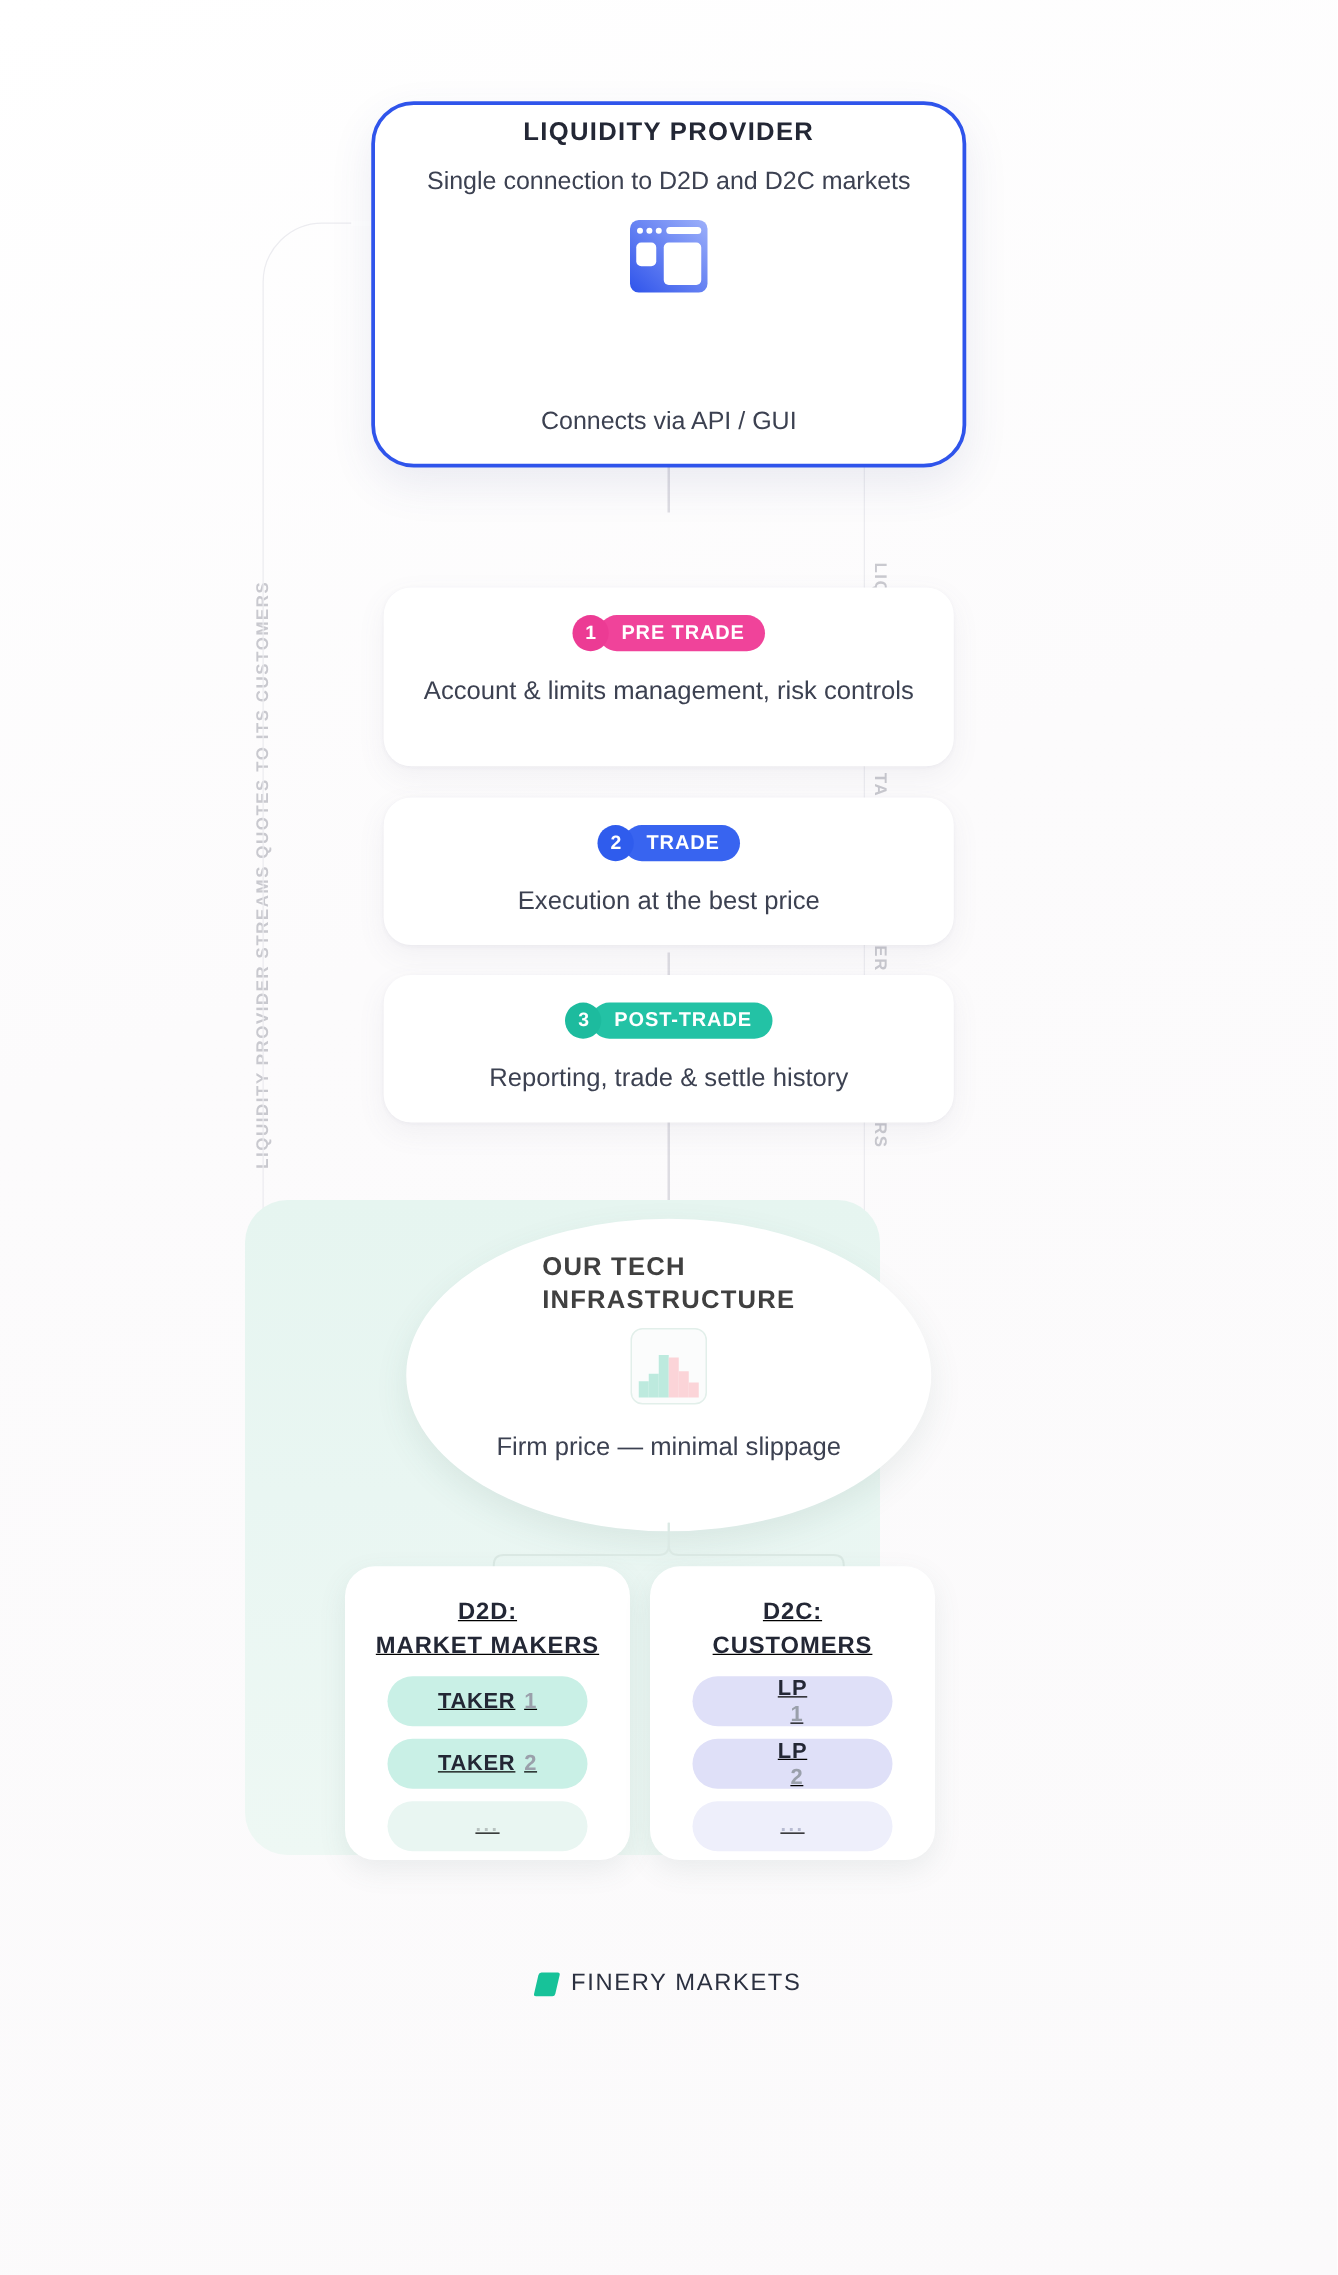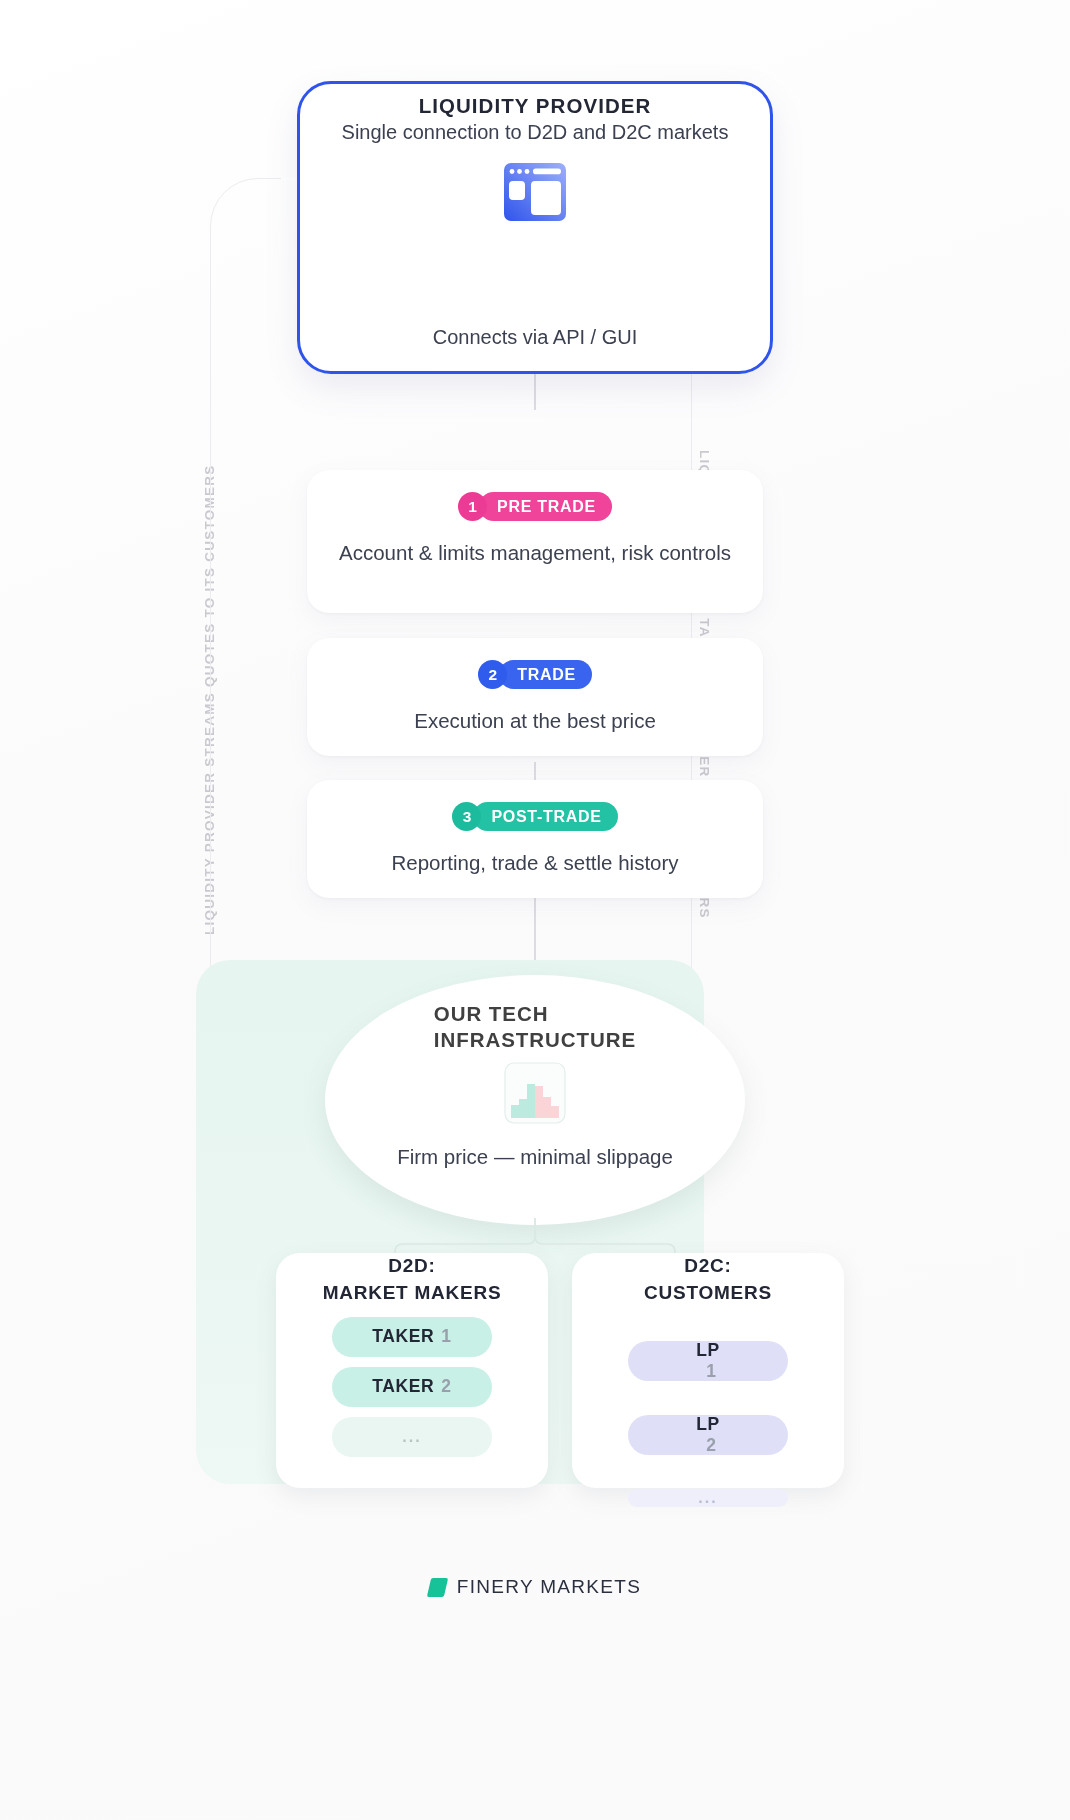--- a/index.html
+++ b/index.html
@@ -96,20 +96,21 @@
     border-radius: 34px;
     box-shadow: 0 14px 34px rgba(70,80,140,.10);
     display: flex; flex-direction: column; align-items: center;
     padding-top: 10px;
   }
   #lp-card .title {
     font-size: 20.5px; font-weight: 700; color: #232735;
     letter-spacing: 1.05px;
   }
   #lp-card .sub {
+    margin-top: 13px;
     font-size: 20px; color: #3c4151; line-height: 1.42;
     text-align: center;
     font-weight: 400;
   }
   #lp-card .foot {
     margin-top: auto; margin-bottom: 22px;
     font-size: 20px; color: #3c4151;
   }
   .lp-icon { margin-top: 16px; }
 
@@ -190,28 +191,30 @@
   #branch {
     position: absolute;
     left: 345px; top: 1218px;
     width: 380px; height: 48px;
   }
 
   
   .market-card {
     position: absolute;
     top: 1253px;
-    width: 272px; height: 235px;
+    width: 228px; height: 235px;
     background: #ffffff;
     border-radius: 24px;
     box-shadow: 0 8px 22px rgba(80,110,105,.10);
     display: flex; flex-direction: column; align-items: center;
+    padding-top: 24px;
+    text-decoration: underline;
   }
   #card-d2d { left: 276px; }
-  #card-d2c { left: 572px; gap: 24px; }
+  #card-d2c { left: 520px; }
   .market-card .mtitle {
     font-size: 19px; font-weight: 700; color: #232735;
     letter-spacing: .75px; text-align: center; line-height: 1.42;
   }
   .entity {
     margin-top: 10px;
     width: 160px; height: 40px;
     border-radius: 20px;
     display: flex; align-items: center; justify-content: center;
     font-size: 17.5px; font-weight: 700; letter-spacing: .6px;

